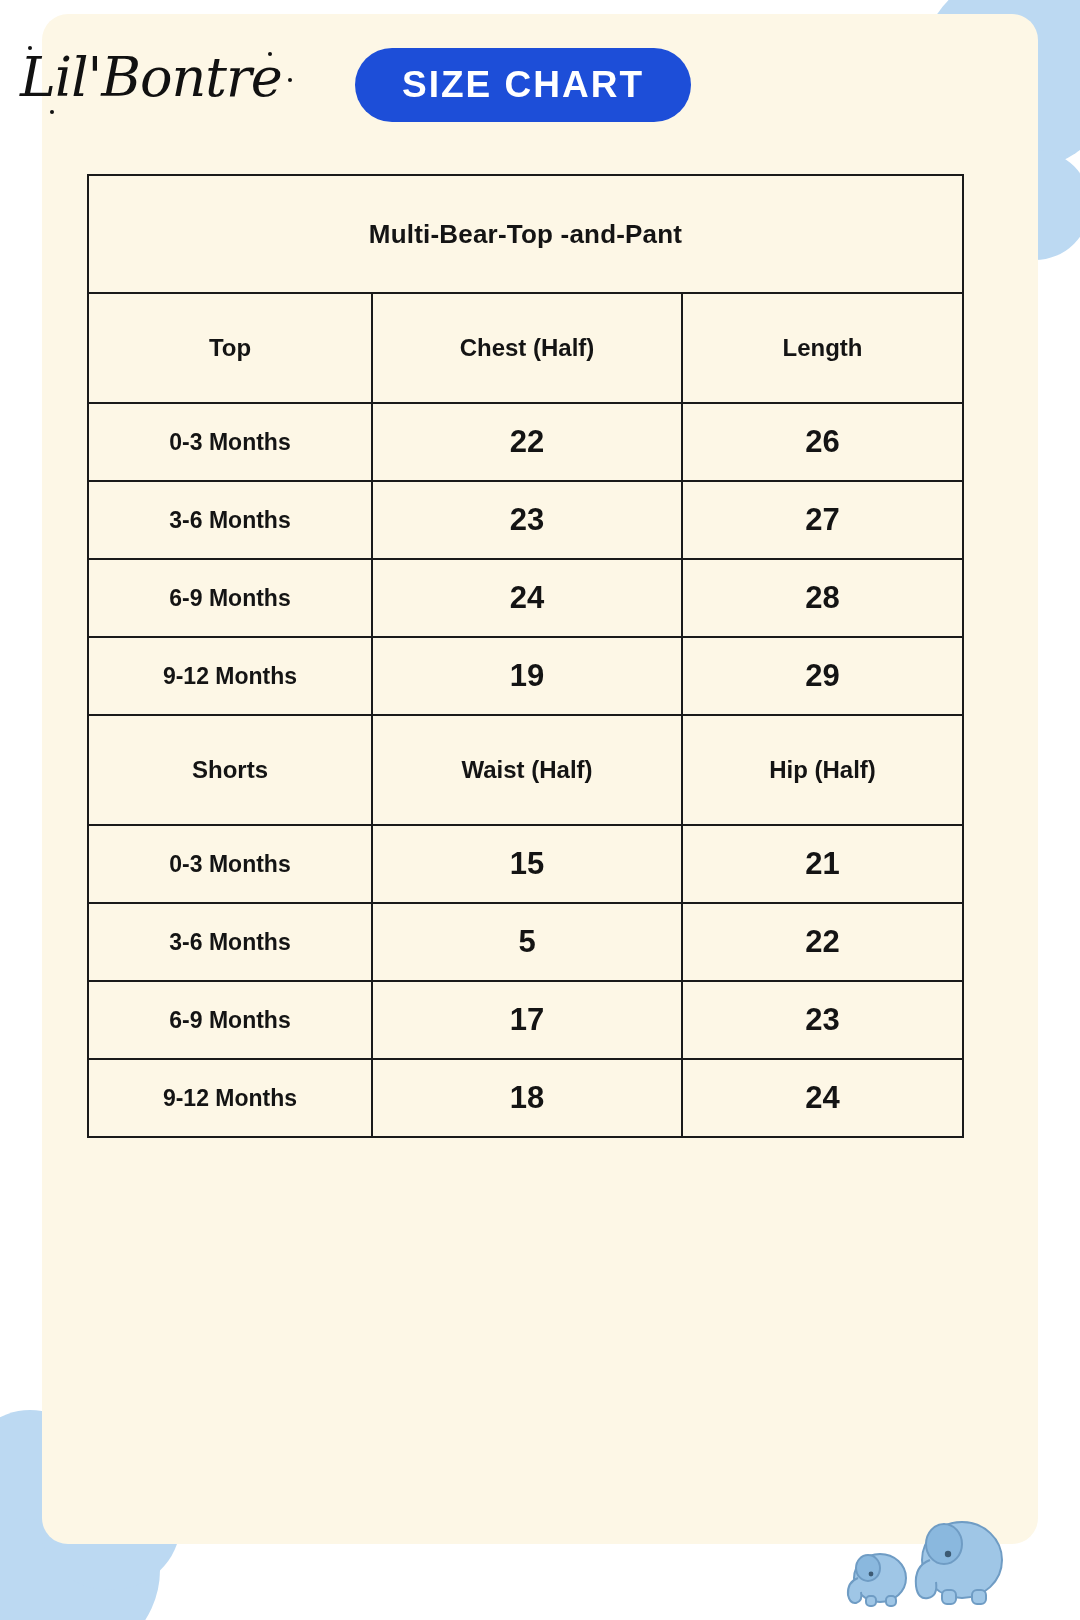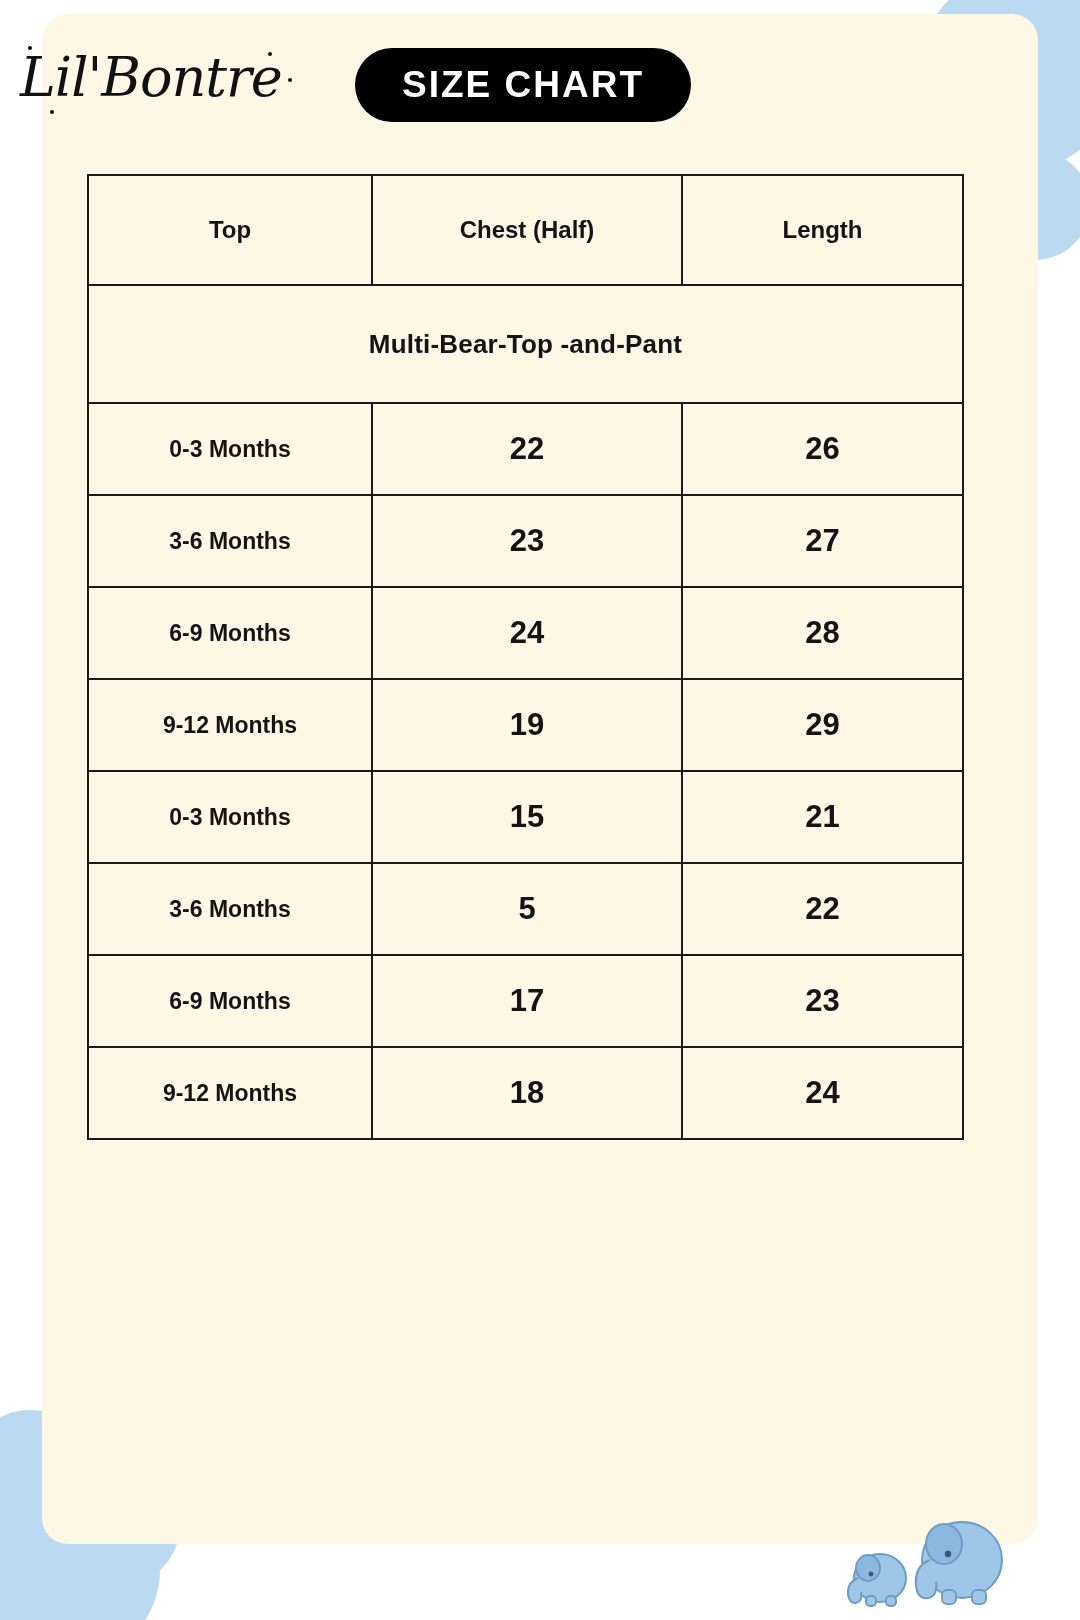--- a/index.html
+++ b/index.html
@@ -64,21 +64,21 @@
   .brand .d2 { left: 248px; top: 18px; }
   .brand .d3 { left: 268px; top: 44px; }
   .brand .d4 { left: 30px; top: 76px; }
 
   .title-pill {
     position: absolute;
     left: 355px;
     top: 48px;
     width: 336px;
     height: 74px;
-    background: #000000;
+    background: #1d4ed8;
     border-radius: 37px;
     display: flex;
     align-items: center;
     justify-content: center;
   }
   .title-pill .title-text {
     color: #ffffff;
     font-size: 37px;
     font-weight: bold;
     letter-spacing: 2px;
@@ -106,21 +106,21 @@
   .chart-title-cell {
     height: 118px;
     font-size: 26px;
     letter-spacing: 0.2px;
   }
   .hdr-cell {
     height: 110px;
     font-size: 24px;
   }
   .data-cell {
-    height: 92px;
+    height: 78px;
     font-size: 23px;
     border-radius: 17px;
   }
   .data-cell.num { font-size: 31px; }
 
   
   .elephants {
     position: absolute;
     right: 48px;
     bottom: 12px;
@@ -155,50 +155,55 @@
   </div>
 
   <table class="size-table">
     <colgroup>
       <col class="col-a">
         <col class="col-b">
         <col class="col-c">
     </colgroup>
     <tbody>
       <tr>
+        <td class="chart-title-cell" colspan="3">Multi-Bear-Top -and-Pant</td>
+      </tr>
+
+      <tr>
         <td class="hdr-cell">Top</td>
         <td class="hdr-cell">Chest (Half)</td>
         <td class="hdr-cell">Length</td>
       </tr>
 
       <tr>
-        <td class="chart-title-cell" colspan="3">Multi-Bear-Top -and-Pant</td>
-      </tr>
-
-      <tr>
         <td class="data-cell">0-3 Months</td>
         <td class="data-cell num">22</td>
         <td class="data-cell num">26</td>
       </tr>
       <tr>
         <td class="data-cell">3-6 Months</td>
         <td class="data-cell num">23</td>
         <td class="data-cell num">27</td>
       </tr>
       <tr>
         <td class="data-cell">6-9 Months</td>
         <td class="data-cell num">24</td>
         <td class="data-cell num">28</td>
       </tr>
       <tr>
         <td class="data-cell">9-12 Months</td>
         <td class="data-cell num">19</td>
         <td class="data-cell num">29</td>
       </tr>
 
+      <tr>
+        <td class="hdr-cell">Shorts</td>
+        <td class="hdr-cell">Waist (Half)</td>
+        <td class="hdr-cell">Hip (Half)</td>
+      </tr>
 
       <tr>
         <td class="data-cell">0-3 Months</td>
         <td class="data-cell num">15</td>
         <td class="data-cell num">21</td>
       </tr>
       <tr>
         <td class="data-cell">3-6 Months</td>
         <td class="data-cell num">5</td>
         <td class="data-cell num">22</td>

